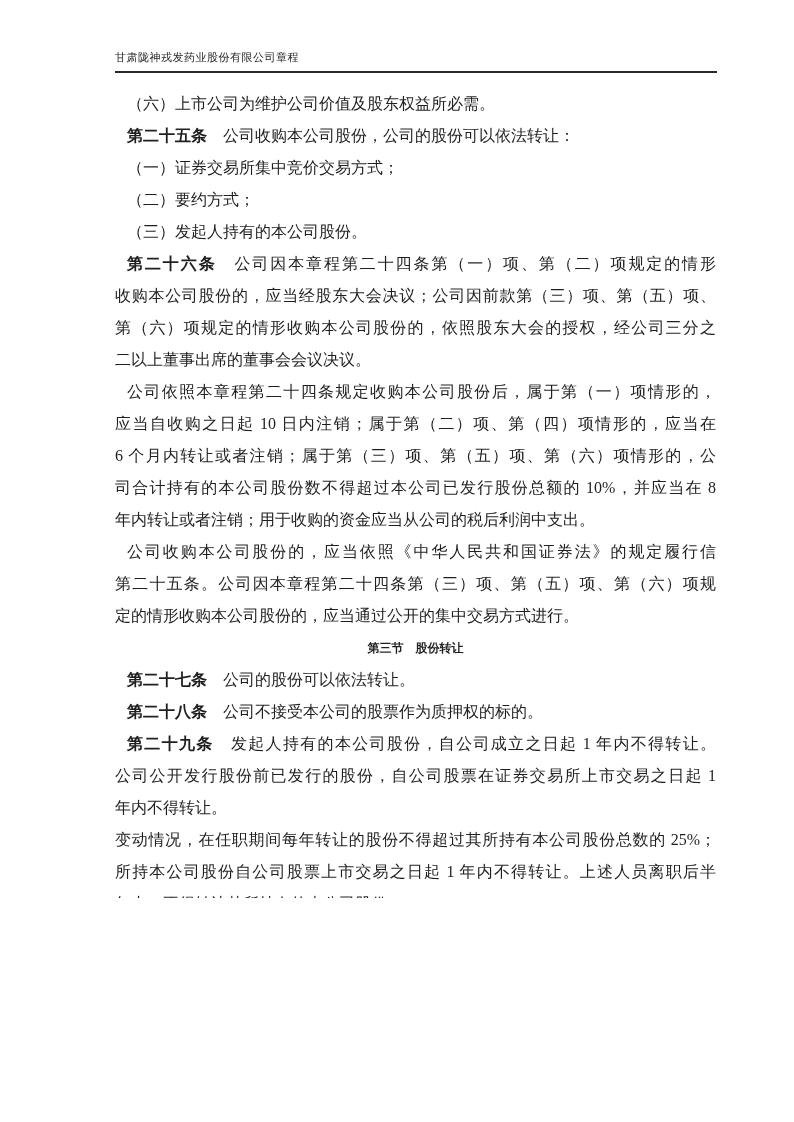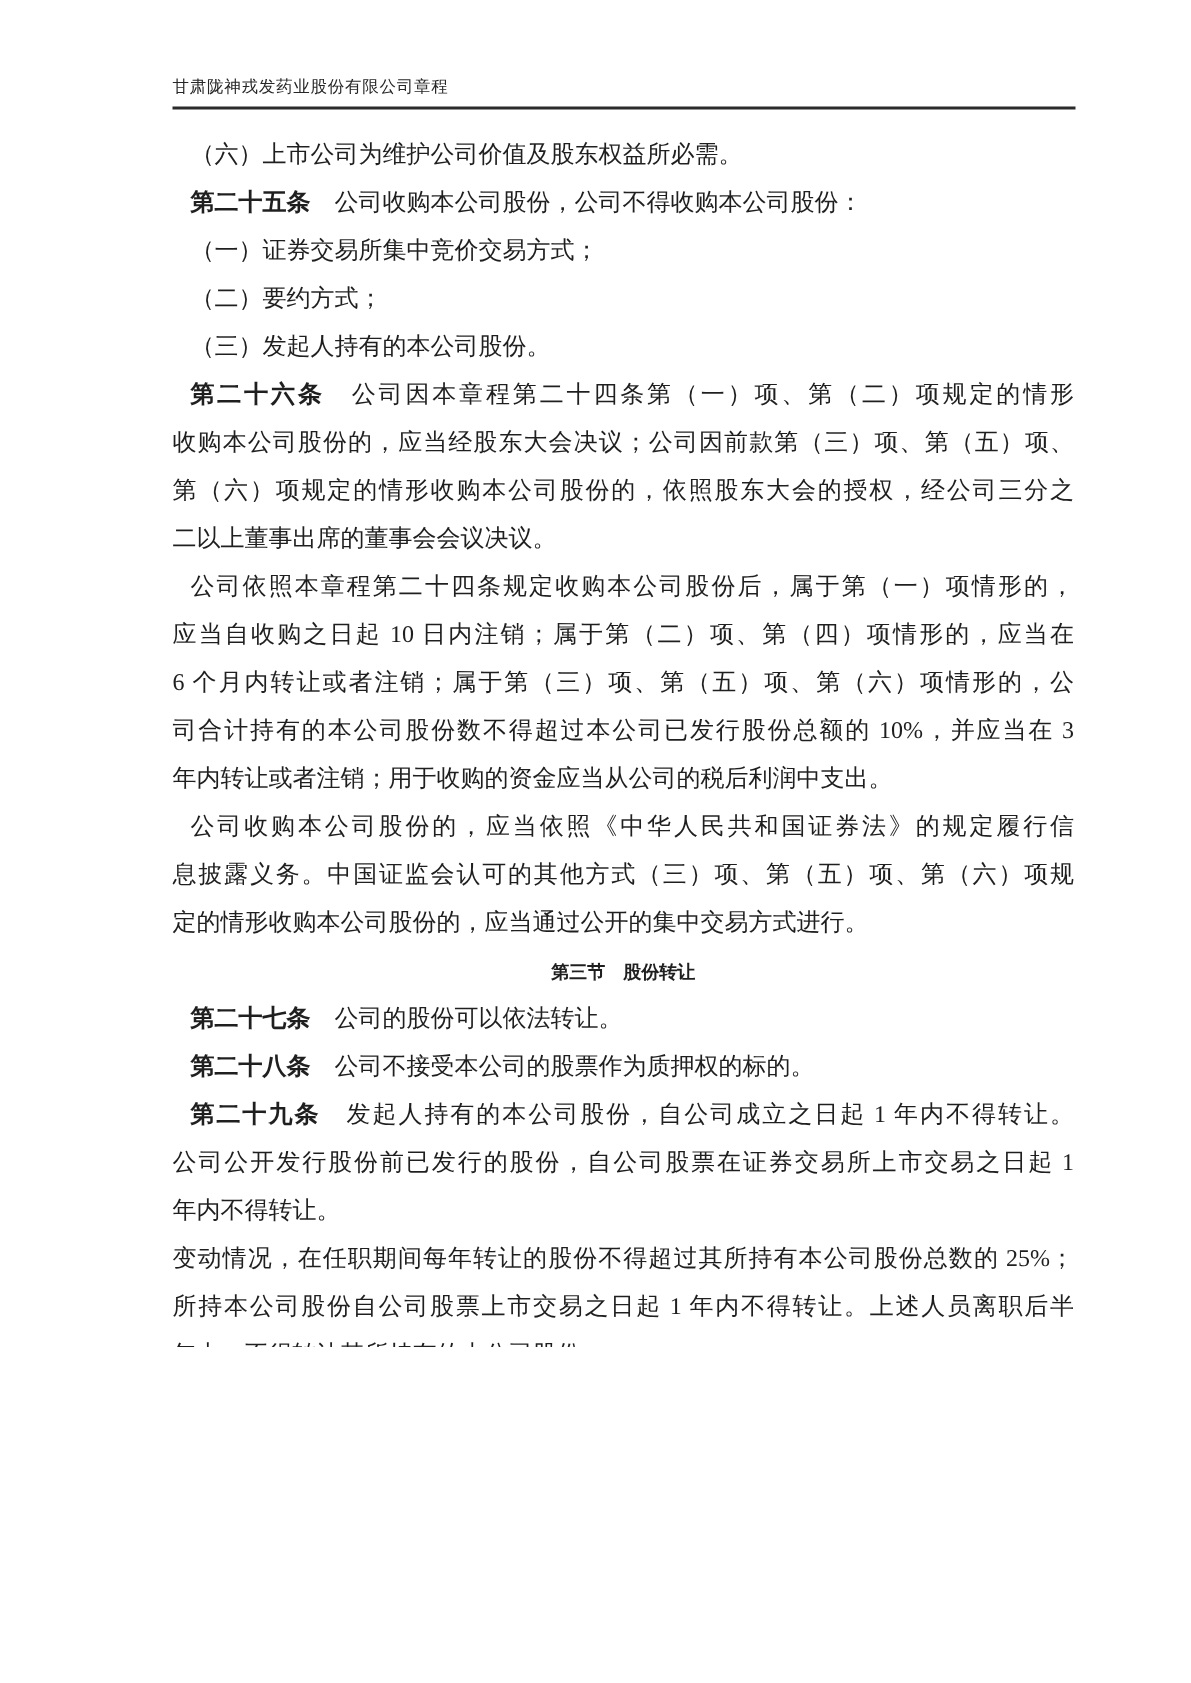--- a/index.html
+++ b/index.html
@@ -67,35 +67,35 @@
 
 <div class="page">
 
   <div class="header">
     <span>甘肃陇神戎发药业股份有限公司章程</span>
   </div>
 
   <div class="content">
 
     <div class="ln ln-last indent"><span>（六）上市公司为维护公司价值及股东权益所必需。</span></div>
-    <div class="ln ln-last indent"><span class="b">第二十五条</span><span>　公司收购本公司股份，公司不得收购本公司股份：</span></div>
+    <div class="ln ln-last indent"><span class="b">第二十五条</span><span>　公司收购本公司股份，公司的股份可以依法转让：</span></div>
     <div class="ln ln-last indent"><span>（一）证券交易所集中竞价交易方式；</span></div>
     <div class="ln ln-last indent"><span>（二）要约方式；</span></div>
     <div class="ln ln-last indent"><span>（三）发起人持有的本公司股份。</span></div>
     <div class="ln indent"><span class="b">第二十六条</span><span>　公司因本章程第二十四条第（一）项、第（二）项规定的情形</span></div>
     <div class="ln"><span>收购本公司股份的，应当经股东大会决议；公司因前款第（三）项、第（五）项、</span></div>
     <div class="ln"><span>第（六）项规定的情形收购本公司股份的，依照股东大会的授权，经公司三分之</span></div>
     <div class="ln ln-last"><span>二以上董事出席的董事会会议决议。</span></div>
     <div class="ln indent"><span>公司依照本章程第二十四条规定收购本公司股份后，属于第（一）项情形的，</span></div>
     <div class="ln"><span>应当自收购之日起 10 日内注销；属于第（二）项、第（四）项情形的，应当在</span></div>
     <div class="ln"><span>6 个月内转让或者注销；属于第（三）项、第（五）项、第（六）项情形的，公</span></div>
-    <div class="ln"><span>司合计持有的本公司股份数不得超过本公司已发行股份总额的 10%，并应当在 3</span></div>
+    <div class="ln"><span>司合计持有的本公司股份数不得超过本公司已发行股份总额的 10%，并应当在 8</span></div>
     <div class="ln ln-last"><span>年内转让或者注销；用于收购的资金应当从公司的税后利润中支出。</span></div>
     <div class="ln indent"><span>公司收购本公司股份的，应当依照《中华人民共和国证券法》的规定履行信</span></div>
-    <div class="ln"><span>息披露义务。中国证监会认可的其他方式（三）项、第（五）项、第（六）项规</span></div>
+    <div class="ln"><span>第二十五条。公司因本章程第二十四条第（三）项、第（五）项、第（六）项规</span></div>
     <div class="ln ln-last"><span>定的情形收购本公司股份的，应当通过公开的集中交易方式进行。</span></div>
 
     <div class="heading"><span>第三节　股份转让</span></div>
 
     <div class="ln ln-last indent"><span class="b">第二十七条</span><span>　公司的股份可以依法转让。</span></div>
     <div class="ln ln-last indent"><span class="b">第二十八条</span><span>　公司不接受本公司的股票作为质押权的标的。</span></div>
     <div class="ln indent"><span class="b">第二十九条</span><span>　发起人持有的本公司股份，自公司成立之日起 1 年内不得转让。</span></div>
     <div class="ln"><span>公司公开发行股份前已发行的股份，自公司股票在证券交易所上市交易之日起 1</span></div>
     <div class="ln ln-last"><span>年内不得转让。</span></div>
     <div class="ln"><span>变动情况，在任职期间每年转让的股份不得超过其所持有本公司股份总数的 25%；</span></div>

